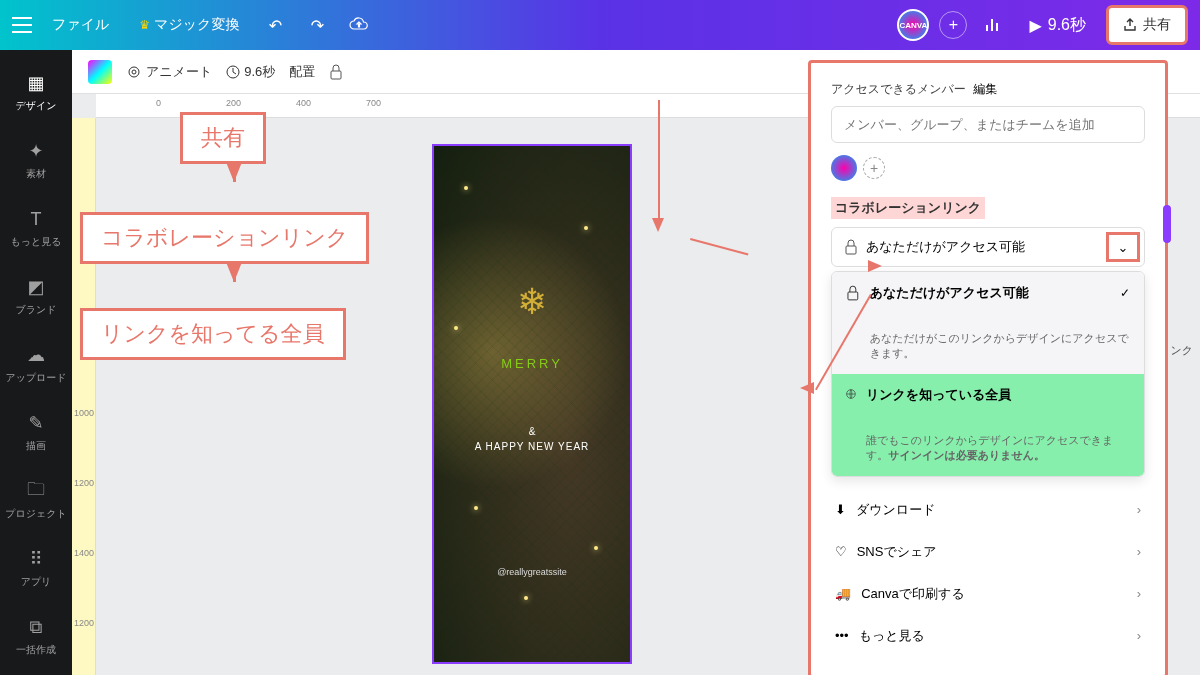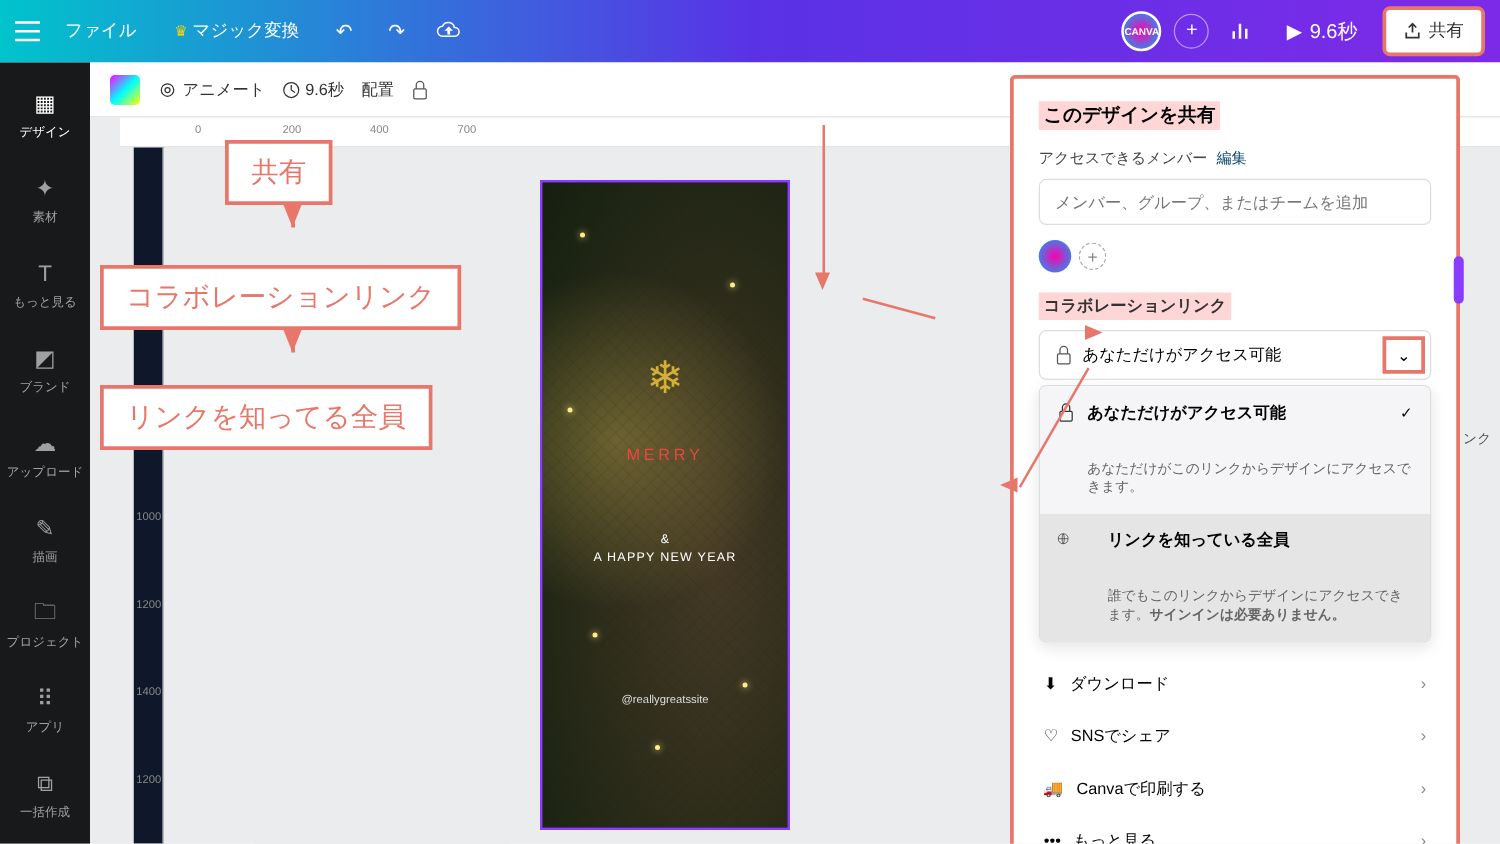--- a/index.html
+++ b/index.html
@@ -26,50 +26,50 @@
 
 
 .toolbar { position: absolute; left: 72px; top: 50px; right: 0; height: 44px; background: #fff; border-bottom: 1px solid #e0e0e0; display: flex; align-items: center; padding: 0 16px; gap: 14px; font-size: 13px; }
 .color-sq { width: 24px; height: 24px; border-radius: 4px; background: linear-gradient(135deg, #ff00ff, #00ffff, #ffff00); }
 .tb-item { display: flex; align-items: center; gap: 4px; cursor: pointer; color: #333; }
 
 
 .canvas-area { position: absolute; left: 72px; top: 94px; right: 0; bottom: 0; background: #ebecee; overflow: hidden; }
 .ruler-h { position: absolute; top: 0; left: 24px; right: 0; height: 24px; background: #fff; border-bottom: 1px solid #ddd; font-size: 9px; color: #888; }
 .ruler-h span { position: absolute; top: 4px; }
-.ruler-v { position: absolute; top: 24px; left: 0; width: 24px; bottom: 0; background: #0f172a; border-right: 1px solid #ddd; font-size: 9px; color: #888; margin-left: 35px; }
+.ruler-v { position: absolute; top: 24px; left: 0; width: 24px; bottom: 0; background: #fef9c3; border-right: 1px solid #ddd; font-size: 9px; color: #888; }
 .ruler-v span { position: absolute; left: 2px; writing-mode: horizontal-tb; }
 
 .design-canvas { position: absolute; left: 360px; top: 50px; width: 200px; height: 520px; background: #1a2a1a; border: 2px solid #8b3dff; overflow: hidden; }
 .design-bg { position: absolute; inset: 0; background: radial-gradient(circle at 30% 40%, rgba(255,220,100,0.3), transparent 40%), radial-gradient(ellipse at 70% 60%, rgba(80,60,40,0.8), rgba(20,30,15,0.95)); }
 .tree-texture { position: absolute; inset: 0; background-image: repeating-linear-gradient(45deg, rgba(0,50,0,0.1) 0px, transparent 2px, transparent 8px), repeating-linear-gradient(-45deg, rgba(0,50,0,0.1) 0px, transparent 2px, transparent 8px); }
 .snowflake { position: absolute; top: 135px; left: 50%; transform: translateX(-50%); color: #d4af37; font-size: 36px; }
-.merry { position: absolute; top: 210px; width: 100%; text-align: center; color: #ef4444; font-size: 13px; letter-spacing: 3px; font-weight: 300; }
+.merry { position: absolute; top: 210px; width: 100%; text-align: center; color: #84cc16; font-size: 13px; letter-spacing: 3px; font-weight: 300; }
 .christmas { position: absolute; top: 230px; width: 100%; text-align: center; color: #fff; font-size: 32px; font-family: cursive; font-style: italic; }
 .amp { position: absolute; top: 280px; width: 100%; text-align: center; color: #fff; font-size: 10px; }
 .hny { position: absolute; top: 295px; width: 100%; text-align: center; color: #fff; font-size: 10px; letter-spacing: 1px; }
-.handle { position: absolute; top: 408px; width: 100%; text-align: center; color: #ddd; font-size: 9px; }
+.handle { position: absolute; top: 421px; width: 100%; text-align: center; color: #ddd; font-size: 9px; }
 .light { position: absolute; width: 4px; height: 4px; border-radius: 50%; background: #ffeb8a; box-shadow: 0 0 6px #ffeb8a; }
 
 
 .share-panel { position: absolute; right: 32px; top: 60px; width: 360px; background: #fff; border: 3px solid #e8776b; border-radius: 4px; padding: 18px 20px; z-index: 50; }
 .share-title { font-size: 15px; font-weight: 600; margin-bottom: 14px; background: #ffd6d6; display: inline-block; padding: 2px 4px; }
 .access-label { font-size: 12px; color: #444; margin-bottom: 8px; }
-.access-label a { color: #0c4a6e; text-decoration: none; margin-left: 4px; }
+.access-label a { color: #000000; text-decoration: none; margin-left: 4px; }
 .member-input { width: 100%; border: 1px solid #ddd; border-radius: 6px; padding: 10px 12px; font-size: 13px; margin-bottom: 12px; }
 .avatar-row { display: flex; align-items: center; gap: 6px; margin-bottom: 16px; }
 .avatar-sm { width: 26px; height: 26px; border-radius: 50%; background: radial-gradient(circle, #ff00aa, #00aaff); }
 .plus-sm { width: 22px; height: 22px; border: 1px dashed #aaa; border-radius: 50%; display: flex; align-items: center; justify-content: center; font-size: 14px; color: #888; }
 .collab-label { font-size: 13px; font-weight: 600; color: #333; margin-bottom: 8px; background: #ffd6d6; display: inline-block; padding: 2px 4px; }
 .access-select { width: 100%; border: 1px solid #ddd; border-radius: 6px; padding: 10px 12px; font-size: 13px; display: flex; align-items: center; gap: 8px; margin-bottom: 4px; position: relative; }
 .chev-box { position: absolute; right: 4px; top: 4px; bottom: 4px; width: 34px; border: 3px solid #e8776b; display: flex; align-items: center; justify-content: center; }
 .dropdown { border: 1px solid #ddd; border-radius: 6px; overflow: hidden; margin-bottom: 12px; box-shadow: 0 4px 12px rgba(0,0,0,0.1); }
 .dd-opt { padding: 12px 14px; display: flex; gap: 10px; align-items: flex-start; font-size: 12px; position: relative; }
 .dd-opt.sel { background: #f5f5f7; }
-.dd-opt.hl { background: #e5e5e5; gap: 31px; }
+.dd-opt.hl { background: #86efac; }
 .dd-title { font-weight: 600; font-size: 13px; margin-bottom: 3px; }
 .dd-desc { color: #666; font-size: 11px; line-height: 1.4; margin-top: 29px; }
 .dd-desc b { font-weight: 600; }
 .check { position: absolute; right: 14px; top: 14px; }
 .purple-edge { position: absolute; right: -6px; top: 142px; width: 8px; height: 38px; background: #8b3dff; border-radius: 4px; }
 .action-row { display: flex; align-items: center; justify-content: space-between; padding: 12px 4px; font-size: 13px; cursor: pointer; }
 .action-left { display: flex; align-items: center; gap: 10px; }
 .chev-r { color: #888; }
 .link-txt { color: #555; font-size: 11px; position: absolute; right: -28px; top: 280px; }
 
@@ -212,21 +212,20 @@
     <div class="light" style="top:450px;left:90px"></div>
     <div class="snowflake">❄</div>
     <div class="merry">MERRY</div>
     <div class="amp">&amp;</div>
     <div class="hny">A HAPPY NEW YEAR</div>
     <div class="handle">@reallygreatssite</div>
   </div>
 </div>
 
 <div class="share-panel">
-  <div class="share-title">このデザインを共有</div>
   <div class="access-label">
     <span>アクセスできるメンバー</span>
     <a>編集</a>
   </div>
   <input class="member-input" placeholder="メンバー、グループ、またはチームを追加" style="">
   <div class="avatar-row">
     <div class="avatar-sm"></div>
     <div class="plus-sm">+</div>
   </div>
   <div class="collab-label">コラボレーションリンク</div>

